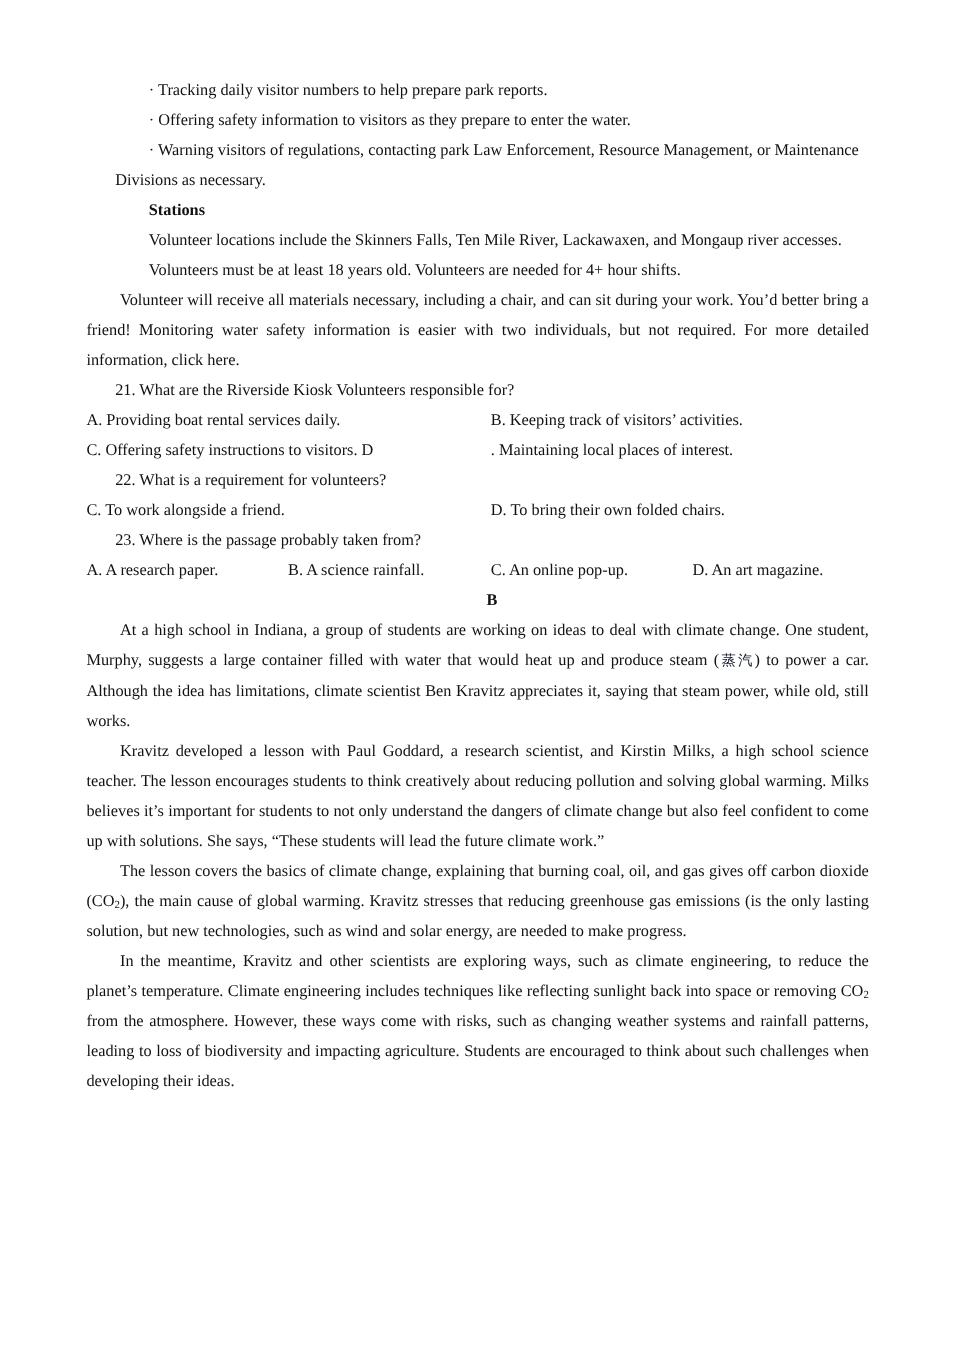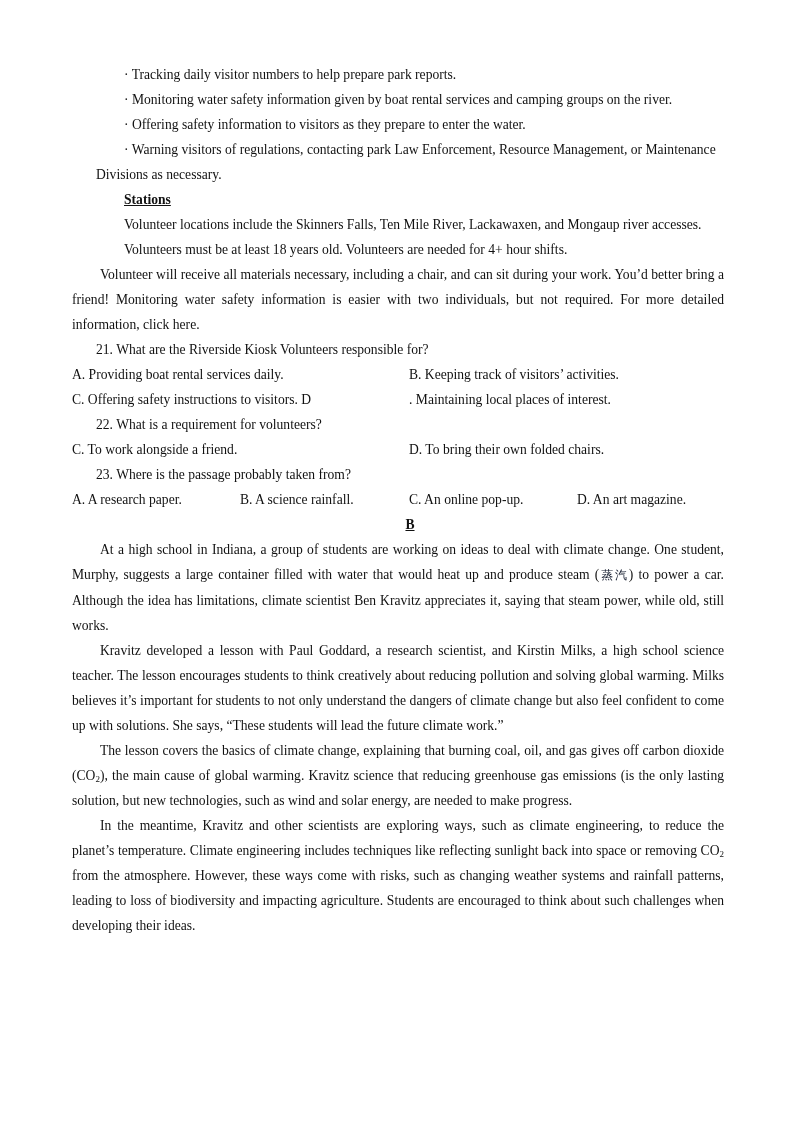--- a/index.html
+++ b/index.html
@@ -5,35 +5,34 @@
   html, body { margin: 0; padding: 0; background: #ffffff; }
   body {
     width: 794px; height: 1123px; position: relative; overflow: hidden;
     font-family: "Liberation Serif", "DejaVu Serif", serif;
     font-size: 13.6px; color: #111111;
   }
   .page { position: absolute; left: 72px; top: 62px; width: 652px; }
   .line { height: 25px; line-height: 25px; white-space: nowrap; margin-left: 24px; }
   .para { line-height: 25px; text-indent: 28px; text-align: justify; margin: 0; }
   .indent { padding-left: 28px; }
-  .bold { font-weight: bold; text-decoration: underline; }
+  .bold { font-weight: bold; }
   .center { text-align: center; }
   .opts { position: relative; height: 25px; line-height: 25px; white-space: nowrap; text-align: center; }
   .opts span { position: absolute; top: 0; }
   .c0 { left: 0; } .c2 { left: 168px; } .c-half { left: 337px; } .c3 { left: 505px; }
   sub { font-size: 9px; vertical-align: -2px; line-height: 0; }
   .cjk { font-family: "DejaVu Sans", sans-serif; font-size: 12px; color: #0f172a; }
 </style>
 </head>
 <body>
 
 <div class="page">
 
   <div class="line indent">· Tracking daily visitor numbers to help prepare park reports.</div>
-  <div class="line indent">· Monitoring water safety information given by boat rental services and camping groups on the river.</div>
   <div class="line indent">· Offering safety information to visitors as they prepare to enter the water.</div>
   <div class="line indent">· Warning visitors of regulations, contacting park Law Enforcement, Resource Management, or Maintenance</div>
   <div class="line">Divisions as necessary.</div>
 
   <div class="line indent bold">Stations</div>
   <div class="line indent">Volunteer locations include the Skinners Falls, Ten Mile River, Lackawaxen, and Mongaup river accesses.</div>
 
   <div class="line indent">Volunteers must be at least 18 years old. Volunteers are needed for 4+ hour shifts.</div>
   <p class="para">Volunteer will receive all materials necessary, including a chair, and can sit during your work. You’d better bring a friend! Monitoring water safety information is easier with two individuals, but not required. For more detailed information, click here.</p>
 
@@ -66,17 +65,17 @@
       <span class="c3">D. An art magazine.</span>
     </div>
   </div>
 
   <div class="line bold center">B</div>
 
   <p class="para"><span>At a high school in Indiana, a group of students are working on ideas to deal with climate change. One student, Murphy, suggests a large container filled with water that would heat up and produce steam (</span><span class="cjk">蒸汽</span><span>) to power a car. Although the idea has limitations, climate scientist Ben Kravitz appreciates it, saying that steam power, while old, still works.</span></p>
 
   <p class="para">Kravitz developed a lesson with Paul Goddard, a research scientist, and Kirstin Milks, a high school science teacher. The lesson encourages students to think creatively about reducing pollution and solving global warming. Milks believes it’s important for students to not only understand the dangers of climate change but also feel confident to come up with solutions. She says, “These students will lead the future climate work.”</p>
 
-  <p class="para"><span>The lesson covers the basics of climate change, explaining that burning coal, oil, and gas gives off carbon dioxide (CO</span><sub>2</sub><span>), the main cause of global warming. Kravitz science that reducing greenhouse gas emissions (is the only lasting solution, but new technologies, such as wind and solar energy, are needed to make progress.</span></p>
+  <p class="para"><span>The lesson covers the basics of climate change, explaining that burning coal, oil, and gas gives off carbon dioxide (CO</span><sub>2</sub><span>), the main cause of global warming. Kravitz stresses that reducing greenhouse gas emissions (is the only lasting solution, but new technologies, such as wind and solar energy, are needed to make progress.</span></p>
 
   <p class="para"><span>In the meantime, Kravitz and other scientists are exploring ways, such as climate engineering, to reduce the planet’s temperature. Climate engineering includes techniques like reflecting sunlight back into space or removing CO</span><sub>2</sub><span> from the atmosphere. However, these ways come with risks, such as changing weather systems and rainfall patterns, leading to loss of biodiversity and impacting agriculture. Students are encouraged to think about such challenges when developing their ideas.</span></p>
 
 </div>
 
 </body></html>

